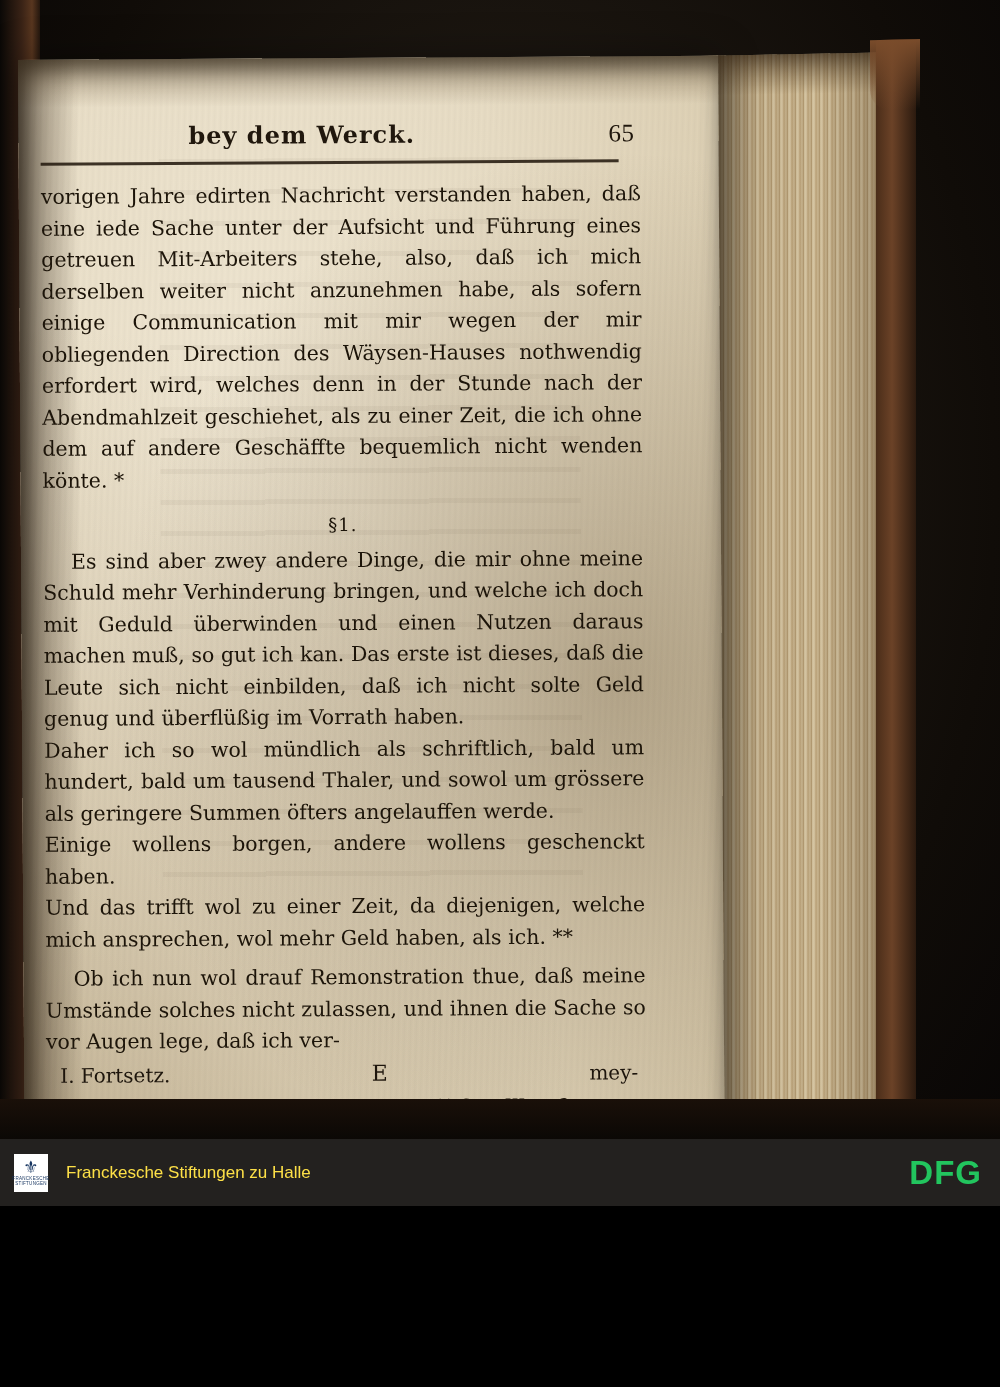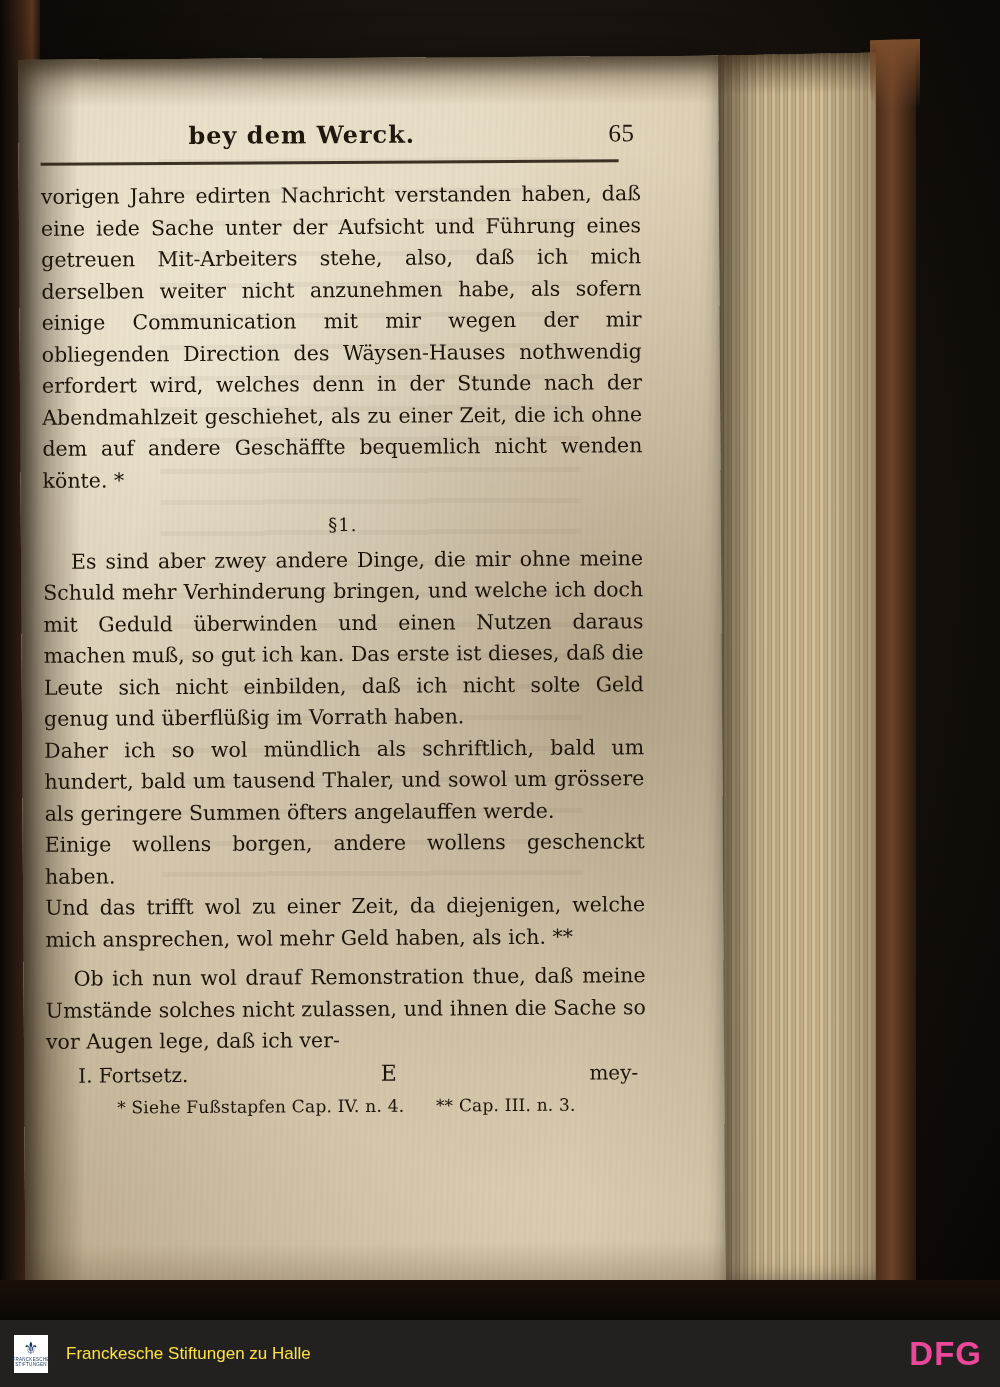--- a/index.html
+++ b/index.html
@@ -10,21 +10,21 @@
   body {
     width: 1000px;
     height: 1387px;
     overflow: hidden;
     font-family: "Liberation Serif", serif;
   }
 
   #scan {
     position: relative;
     width: 1000px;
-    height: 1387px;
+    height: 1206px;
     background: #17120d;
     overflow: hidden;
   }
 
   
   .surround {
     position: absolute;
     inset: 0;
     background:
       radial-gradient(ellipse at 50% 40%, #2a231b 0%, #100c08 70%, #070505 100%);
@@ -146,21 +146,21 @@
   }
 
   .footline {
     margin-top: 4px;
     display: flex;
     align-items: baseline;
     justify-content: space-between;
     font-family: "DejaVu Serif", serif;
     font-size: 20px;
   }
-  .footline .sig { margin-left: 32px; }
+  .footline .sig { margin-left: 14px; }
   .footline .center { font-size: 22px; }
   .footline .catch { margin-right: 8px; }
 
   .footnotes {
     margin-top: 10px;
     font-family: "DejaVu Serif", serif;
     font-size: 17px;
     letter-spacing: 0.2px;
     text-align: center;
     color: #1c1409;
@@ -237,21 +237,21 @@
   }
   .footer .credit {
     margin-left: 18px;
     color: #fde047;
     font-family: "Liberation Sans", sans-serif;
     font-size: 17px;
   }
   .footer .dfg {
     margin-left: auto;
     margin-right: 18px;
-    color: #ec4899;
+    color: #22c55e;
     font-family: "Liberation Sans", sans-serif;
     font-weight: 700;
     font-size: 33px;
     letter-spacing: 1px;
   }
 
   
   .showthrough {
     position: absolute;
     left: 140px;

